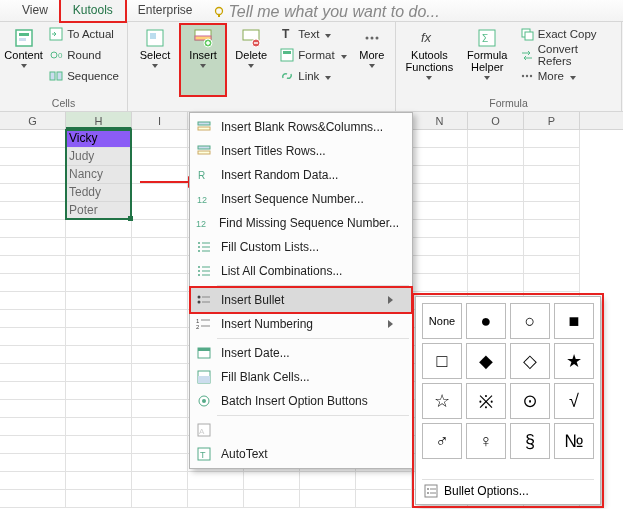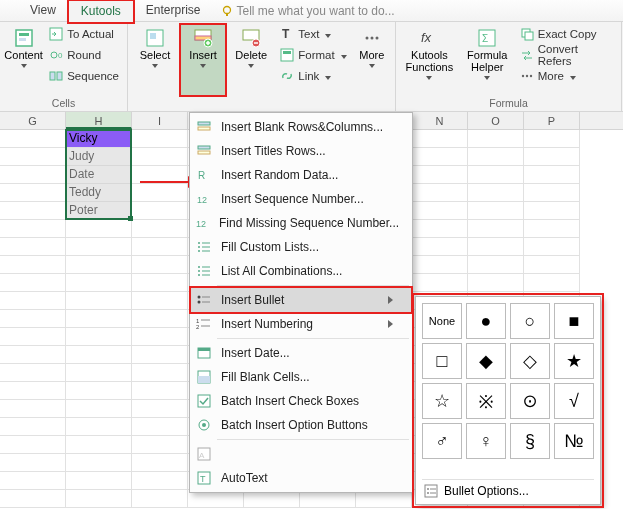--- a/index.html
+++ b/index.html
@@ -1,22 +1,22 @@
 <!DOCTYPE html>
 <html><head>
 <meta charset="utf-8">
 <style>
   * { box-sizing: border-box; margin: 0; padding: 0; }
   body { font-family: "Segoe UI", Tahoma, sans-serif; font-size: 12px; background: #fff; width: 623px; height: 509px; overflow: hidden; position: relative; }
 
   
-  .tabs { height: 22px; background: linear-gradient(#fdfdfd,#f3f3f3); border-bottom: 1px solid #d6d6d6; padding-left: 18px; display: flex; align-items: center; gap: 0; color: #444; }
+  .tabs { height: 22px; background: linear-gradient(#fdfdfd,#f3f3f3); border-bottom: 1px solid #d6d6d6; padding-left: 10px; display: flex; align-items: flex-end; gap: 0; color: #444; }
   .tab { padding: 3px 12px 4px; font-size: 12px; cursor: pointer; }
   .tab.active { background: #f3f3f3; border: 1px solid #d6d6d6; border-bottom: 1px solid #f3f3f3; position: relative; top:1px; color:#217346; }
-  .tell-me { color:#888; padding-left: 8px; display:flex; align-items:center; gap:4px; font-size:12px;}
+  .tell-me { color:#888; font-style: italic; padding-left: 8px; display:flex; align-items:center; gap:4px; font-size:16px;}
   .hl-red { outline: 2px solid #e6211f; outline-offset: -1px; }
 
   
   .ribbon { height: 90px; background: #f3f3f3; border-bottom: 1px solid #d6d6d6; display:flex; }
   .group { border-right: 1px solid #d6d6d6; padding: 2px 4px 0 4px; display:flex; flex-direction:column; }
   .group-body { display:flex; flex:1; gap:2px; }
   .group-label { font-size: 10.5px; color:#666; text-align:center; padding: 1px 0 2px; }
   .big-btn { width: 48px; display:flex; flex-direction:column; align-items:center; justify-content:flex-start; padding-top:4px; gap:1px; cursor:pointer; }
   .big-btn .ic { width: 20px; height: 20px; }
   .big-btn .cap { font-size: 11px; text-align:center; line-height:12px; }
@@ -301,21 +301,21 @@
         <div class="cell" style="width: 56px;"></div>
         <div class="cell" style="width: 56px;"></div>
         <div class="cell" style="width: 56px;"></div>
         <div class="cell" style="width: 56px;"></div>
         <div class="cell" style="width: 56px;"></div>
         <div class="cell" style="width: 56px;"></div>
         <div class="cell" style="width: 56px;"></div>
       </div>
       <div class="row">
         <div class="cell" style="width: 66px;"></div>
-        <div class="cell" style="width: 66px;">Date</div>
+        <div class="cell" style="width: 66px;">Nancy</div>
         <div class="cell" style="width: 56px;"></div>
         <div class="cell" style="width: 56px;"></div>
         <div class="cell" style="width: 56px;"></div>
         <div class="cell" style="width: 56px;"></div>
         <div class="cell" style="width: 56px;"></div>
         <div class="cell" style="width: 56px;"></div>
         <div class="cell" style="width: 56px;"></div>
         <div class="cell" style="width: 56px;"></div>
       </div>
       <div class="row">
@@ -649,29 +649,20 @@
       <span>Insert Date...</span>
     </div>
     <div class="mi">
       <span class="mic">
         <svg width="16" height="16">
           <rect x="2" y="2" width="12" height="12" fill="#fff" stroke="#5a8"></rect>
           <rect x="2" y="7" width="12" height="7" fill="#cde"></rect>
         </svg>
       </span>
       <span>Fill Blank Cells...</span>
-    </div>
-    <div class="mi">
-      <span class="mic">
-        <svg width="16" height="16">
-          <rect x="2" y="2" width="12" height="12" fill="#fff" stroke="#5a8"></rect>
-          <path d="M4 8l3 3 5-6" stroke="#5a8" fill="none" stroke-width="1.5"></path>
-        </svg>
-      </span>
-      <span>Batch Insert Check Boxes</span>
     </div>
     <div class="mi">
       <span class="mic">
         <svg width="16" height="16">
           <circle cx="8" cy="8" r="5" fill="#fff" stroke="#5a8"></circle>
           <circle cx="8" cy="8" r="2" fill="#5a8"></circle>
         </svg>
       </span>
       <span>Batch Insert Option Buttons</span>
     </div>

